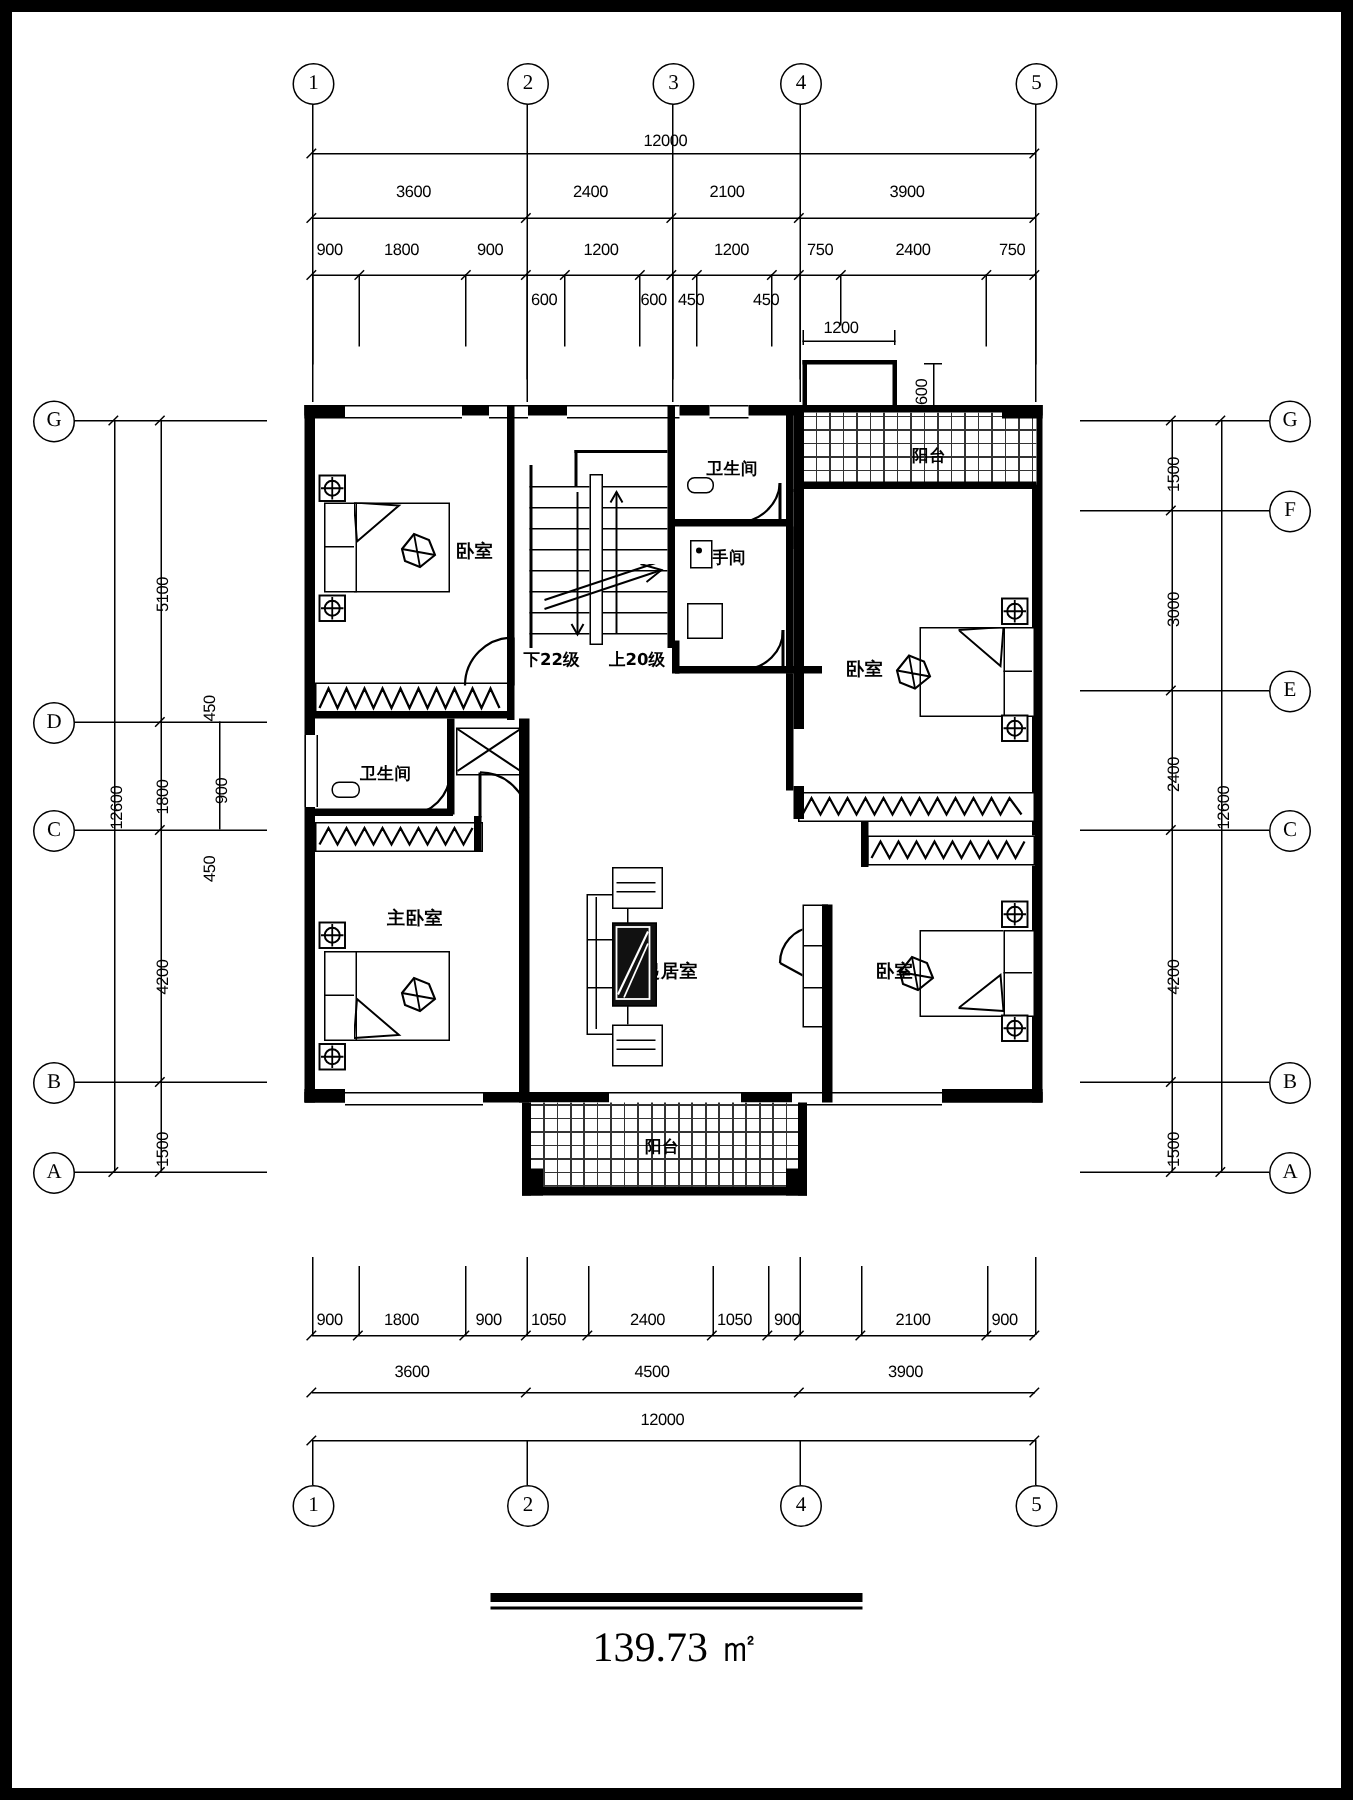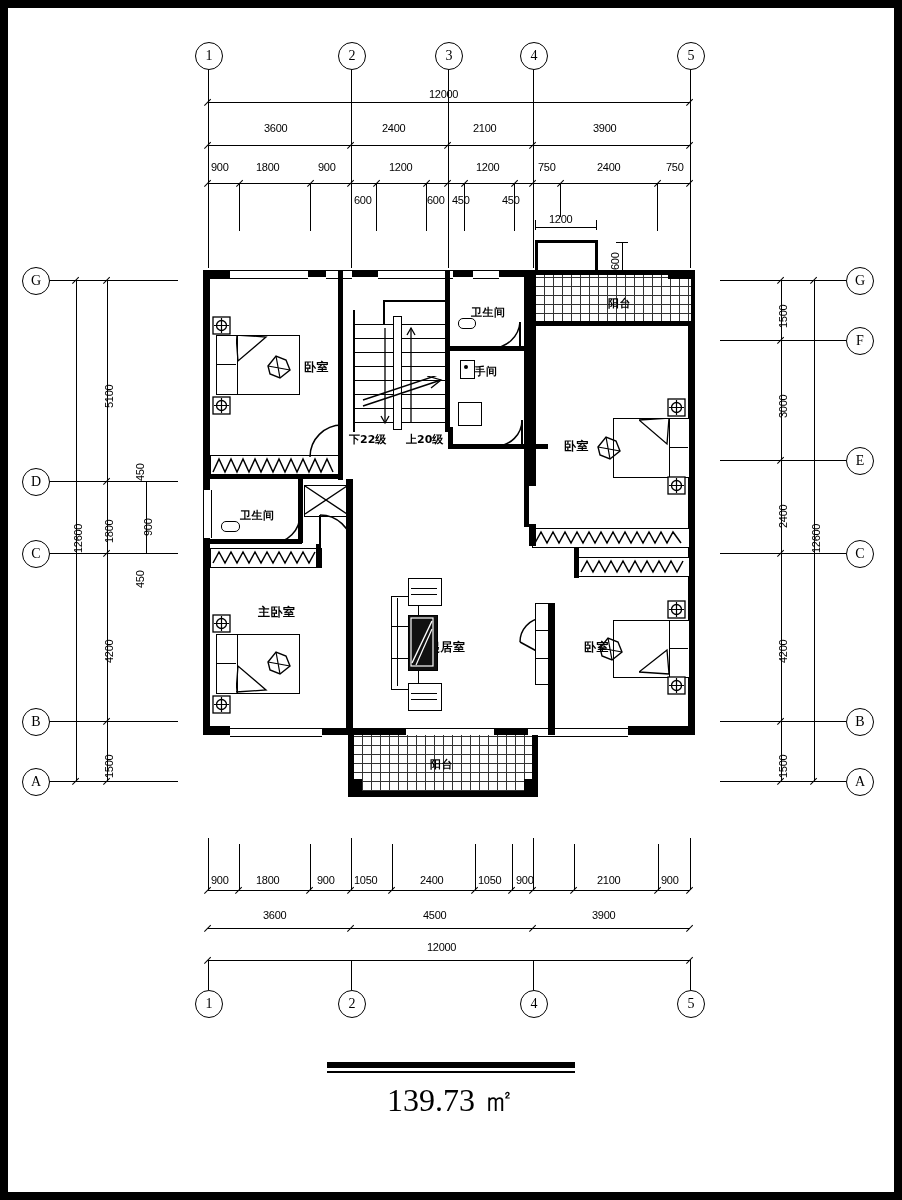--- a/index.html
+++ b/index.html
@@ -41,21 +41,21 @@
   .winv{position:absolute;background:#fff;border-left:1.5px solid #000;border-right:1.5px solid #000;}
   
   .furn{position:absolute;border:1.4px solid #000;background:#fff;}
   .dark{background:#111;}
   
   #title{position:absolute;left:0;right:0;text-align:center;}
   .ttxt{font-family:"DejaVu Sans","Liberation Sans",sans-serif;font-weight:bold;
         font-size:40px;letter-spacing:6px;color:#000;}
   .tbar1{height:6px;background:#000;margin:2px auto 0;width:248px;}
   .tbar2{height:2px;background:#000;margin:3px auto 0;width:248px;}
-  .tarea{font-family:"Liberation Serif","DejaVu Serif",serif;font-size:32px;color:#000;margin-top:6px;}
+  .tarea{font-family:"Liberation Serif","DejaVu Serif",serif;font-size:28px;color:#000;margin-top:6px;}
   
   #footer{position:absolute;left:0;right:0;bottom:0;height:44px;}
   .fw{position:absolute;right:22px;top:6px;display:flex;align-items:center;gap:8px;color:#9a9a9a;}
   .fw .ftxt{font-family:"DejaVu Sans","Liberation Sans",sans-serif;font-size:19px;letter-spacing:2px;}
   .frule{position:absolute;left:12px;right:12px;bottom:4px;height:1px;background:#cfcfcf;}
   .dot{position:absolute;border-radius:50%;}
 </style>
 </head>
 <body>
 

